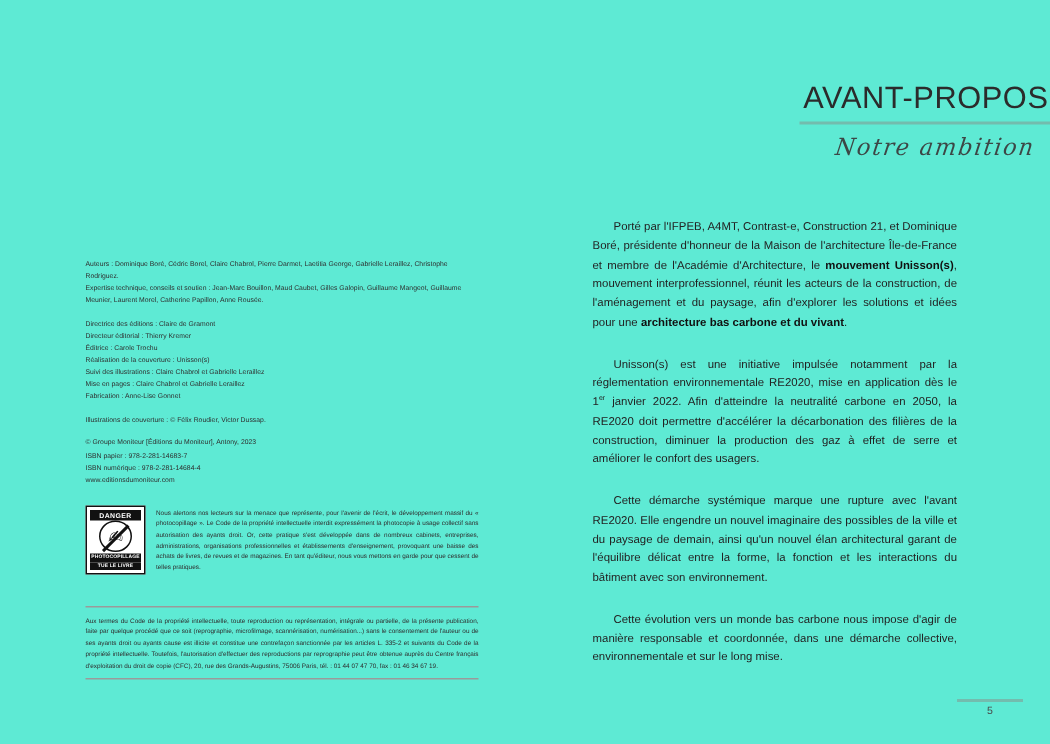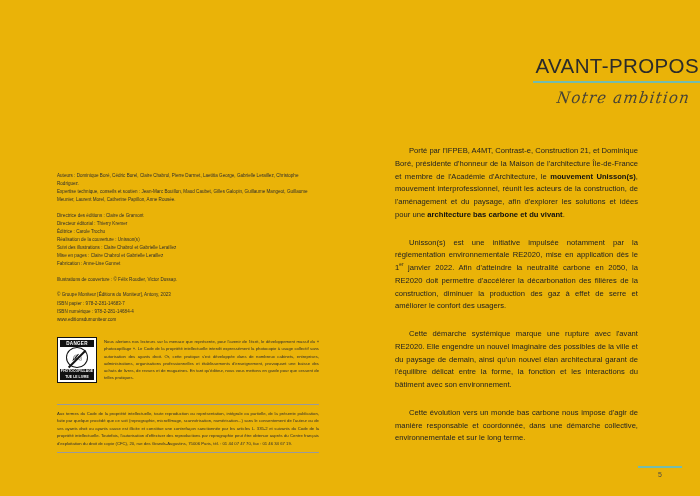--- a/index.html
+++ b/index.html
@@ -14,21 +14,21 @@
     position: relative;
     overflow: hidden;
     font-family: "Liberation Sans", sans-serif;
     color: #1a1a1a;
     -webkit-font-smoothing: antialiased;
   }
 
   .page {
     position: absolute;
     inset: 0;
-    background: #eab308;
+    background: #5eead4;
     padding-left: 35px;
   }
 
   
   .header {
     position: absolute;
     left: 533px;
     top: 55px;
     width: 167px;
     text-align: right;
@@ -277,21 +277,21 @@
   </div>
 
   <div class="legal">
     <p>Aux termes du Code de la propriété intellectuelle, toute reproduction ou représentation, intégrale ou partielle, de la présente publication, faite par quelque procédé que ce soit (reprographie, microfilmage, scannérisation, numérisation...) sans le consentement de l'auteur ou de ses ayants droit ou ayants cause est illicite et constitue une contrefaçon sanctionnée par les articles L. 335-2 et suivants du Code de la propriété intellectuelle. Toutefois, l'autorisation d'effectuer des reproductions par reprographie peut être obtenue auprès du Centre français d'exploitation du droit de copie (CFC), 20, rue des Grands-Augustins, 75006 Paris, tél. : 01 44 07 47 70, fax : 01 46 34 67 19.</p>
   </div>
 
   <div class="main-text">
     <p><span>Porté par l'IFPEB, A4MT, Contrast-e, Construction 21, et Dominique Boré, présidente d'honneur de la Maison de l'architecture Île-de-France et membre de l'Académie d'Architecture, le </span><b>mouvement Unisson(s)</b><span>, mouvement interprofessionnel, réunit les acteurs de la construction, de l'aménagement et du paysage, afin d'explorer les solutions et idées pour une </span><b>architecture bas carbone et du vivant</b><span>.</span></p>
     <p><span>Unisson(s) est une initiative impulsée notamment par la réglementation environnementale RE2020, mise en application dès le 1</span><sup>er</sup><span> janvier 2022. Afin d'atteindre la neutralité carbone en 2050, la RE2020 doit permettre d'accélérer la décarbonation des filières de la construction, diminuer la production des gaz à effet de serre et améliorer le confort des usagers.</span></p>
     <p>Cette démarche systémique marque une rupture avec l'avant RE2020. Elle engendre un nouvel imaginaire des possibles de la ville et du paysage de demain, ainsi qu'un nouvel élan architectural garant de l'équilibre délicat entre la forme, la fonction et les interactions du bâtiment avec son environnement.</p>
-    <p>Cette évolution vers un monde bas carbone nous impose d'agir de manière responsable et coordonnée, dans une démarche collective, environnementale et sur le long terme.</p>
+    <p>Cette évolution vers un monde bas carbone nous impose d'agir de manière responsable et coordonnée, dans une démarche collective, environnementale et sur le long mise.</p>
   </div>
 
   <div class="folio">
     <div class="folio-rule"></div>
     <div class="folio-num">5</div>
   </div>
 
 </div>
 
 </body></html>

